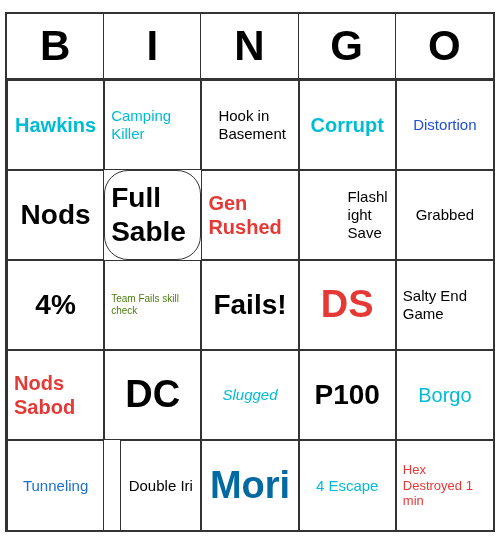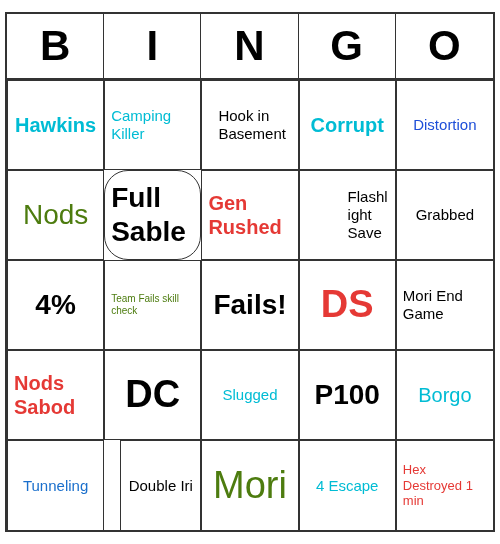--- a/index.html
+++ b/index.html
@@ -60,34 +60,34 @@
       <div class="bingo-letter">N</div>
       <div class="bingo-letter">G</div>
       <div class="bingo-letter">O</div>
     </div>
   <div class="bingo-grid">
   <div class="bingo-cell" style="color: rgb(0, 188, 212); font-size: 20px; font-weight: bold;">Hawkins</div>
       <div class="bingo-cell" style="color: rgb(0, 188, 212); font-size: 15px;">Camping Killer</div>
       <div class="bingo-cell" style="color: rgb(0, 0, 0); font-size: 15px; padding-left: 16px;">Hook in Basement</div>
       <div class="bingo-cell" style="color: rgb(0, 188, 212); font-size: 20px; font-weight: bold;">Corrupt</div>
       <div class="bingo-cell" style="color: #1d4ed8; font-size: 15px;">Distortion</div>
-      <div class="bingo-cell" style="color: #4d7c0f; font-size: 28px; font-weight: normal;">Nods</div>
+      <div class="bingo-cell" style="color: #000000; font-size: 28px; font-weight: bold;">Nods</div>
       <div class="bingo-cell" style="color: rgb(0, 0, 0); font-size: 28px; font-weight: bold; border-radius: 24px;">Full Sable</div>
       <div class="bingo-cell" style="color: rgb(229, 57, 53); font-size: 20px; font-weight: bold;">Gen Rushed</div>
       <div class="bingo-cell" style="color: rgb(0, 0, 0); font-size: 15px; padding-left: 48px;">Flashlight Save</div>
       <div class="bingo-cell" style="color: rgb(0, 0, 0); font-size: 15px;">Grabbed</div>
       <div class="bingo-cell" style="color: rgb(0, 0, 0); font-size: 28px; font-weight: bold;">4%</div>
       <div class="bingo-cell" style="color: #4d7c0f; font-size: 10px;">Team Fails skill check</div>
       <div class="bingo-cell" style="color: rgb(0, 0, 0); font-size: 28px; font-weight: bold;">Fails!</div>
       <div class="bingo-cell" style="color: rgb(229, 57, 53); font-size: 38px; font-weight: bold;">DS</div>
-      <div class="bingo-cell" style="color: rgb(0, 0, 0); font-size: 15px;">Mori End Game</div>
+      <div class="bingo-cell" style="color: rgb(0, 0, 0); font-size: 15px;">Salty End Game</div>
       <div class="bingo-cell" style="color: rgb(229, 57, 53); font-size: 20px; font-weight: bold;">Nods Sabod</div>
       <div class="bingo-cell" style="color: rgb(0, 0, 0); font-size: 38px; font-weight: bold;">DC</div>
-      <div class="bingo-cell" style="color: rgb(0, 188, 212); font-size: 15px;">Slugged</div>
+      <div class="bingo-cell" style="color: rgb(0, 188, 212); font-size: 15px; font-style: italic;">Slugged</div>
       <div class="bingo-cell" style="color: rgb(0, 0, 0); font-size: 28px; font-weight: bold;">P100</div>
       <div class="bingo-cell" style="color: rgb(0, 188, 212); font-size: 20px; font-weight: normal;">Borgo</div>
       <div class="bingo-cell" style="color: rgb(26, 111, 204); font-size: 15px;">Tunneling</div>
       <div class="bingo-cell" style="color: rgb(0, 0, 0); font-size: 15px; margin-left: 16px;">Double Iri</div>
-      <div class="bingo-cell" style="color: #4d7c0f; font-size: 38px; font-weight: normal;">Mori</div>
+      <div class="bingo-cell" style="color: #0369a1; font-size: 38px; font-weight: bold;">Mori</div>
       <div class="bingo-cell" style="color: rgb(0, 188, 212); font-size: 15px;">4 Escape</div>
       <div class="bingo-cell" style="color: rgb(229, 57, 53); font-size: 13px;">Hex Destroyed 1 min</div>
     </div>
 </div>
 
 </body></html>

